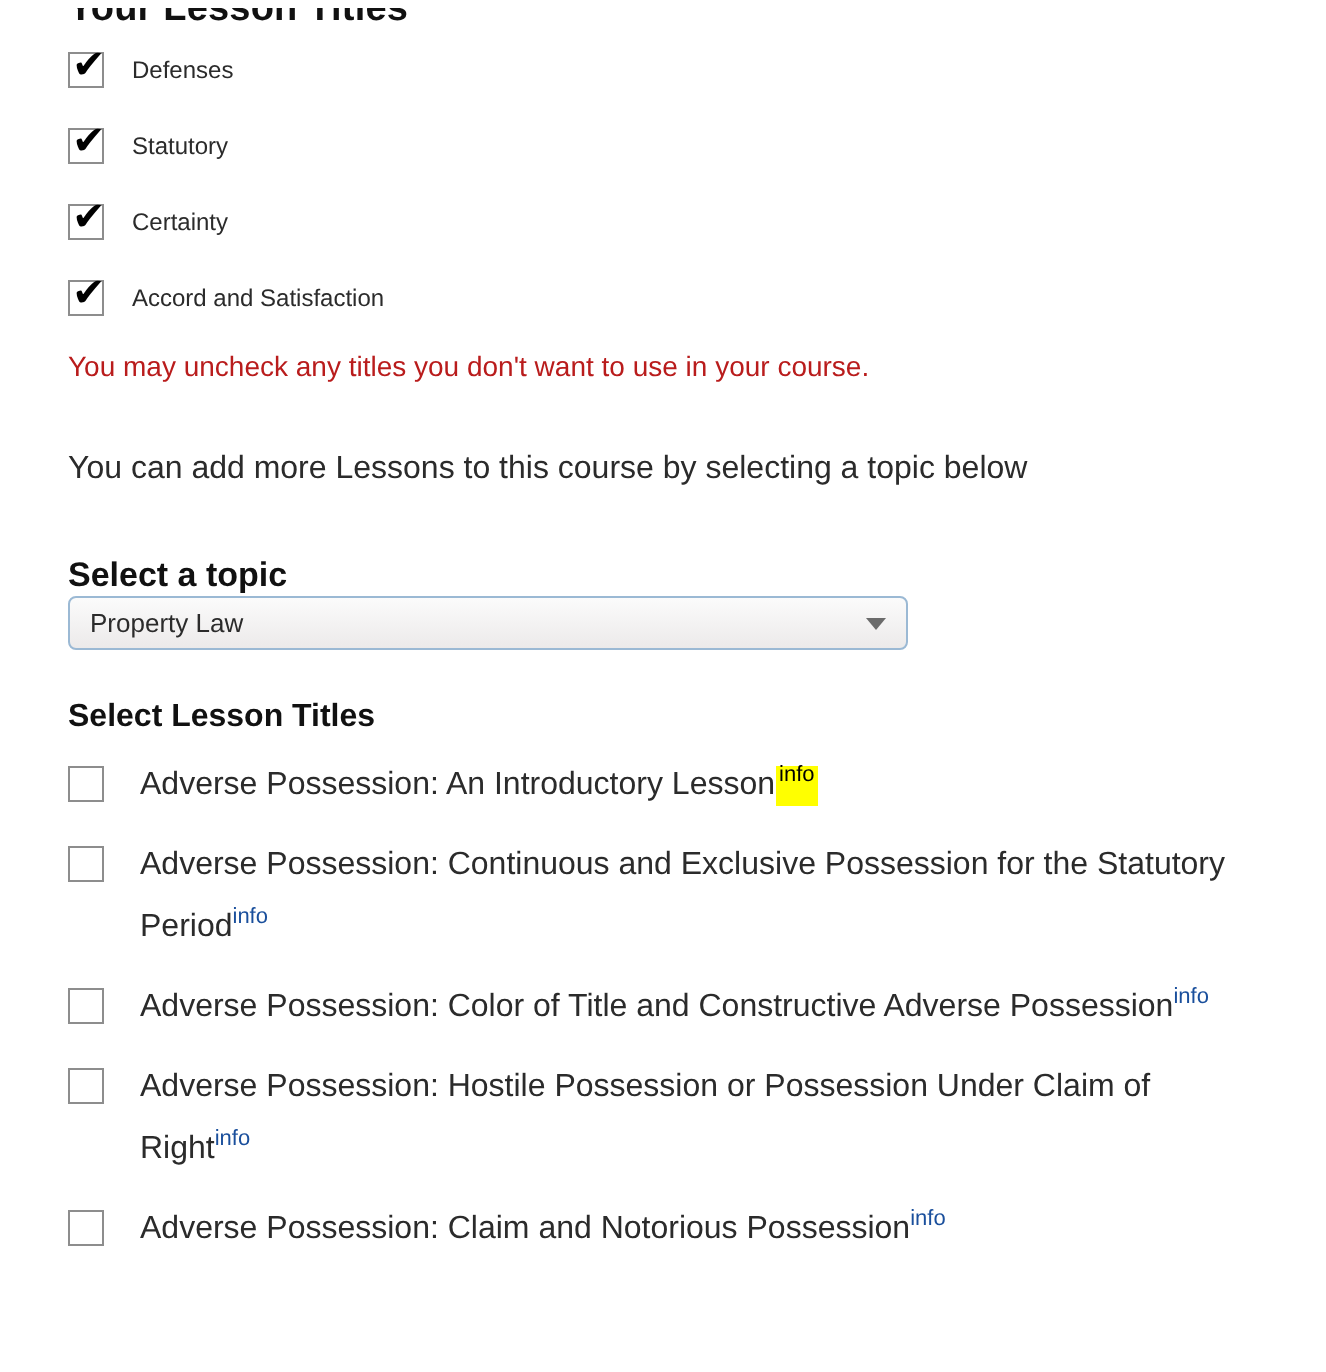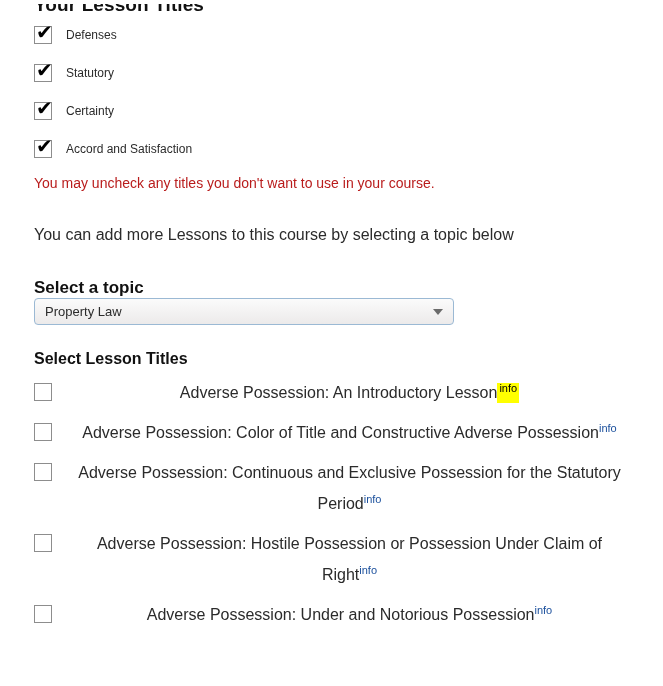--- a/index.html
+++ b/index.html
@@ -170,21 +170,20 @@
   }
   .highlight {
     background: #ffff00;
     padding: 1px 2px 2px 2px;
   }
   .highlight sup {
     color: #000;
   }
   .clip-bottom {
     overflow: hidden;
-    text-align: center;
   }
 </style>
 </head>
 <body>
 
 <div class="page">
   <div class="inner">
 
     <div class="title-clip">
       <h2 class="section-title">Your Lesson Titles</h2>
@@ -232,34 +231,34 @@
 
     <div class="topic-list clip-bottom">
 
       <div class="topic-item">
         <span class="checkbox-empty"></span>
         <span class="topic-text">Adverse Possession: An Introductory Lesson</span><span class="highlight"><sup class="info">info</sup></span>
       </div>
 
       <div class="topic-item">
         <span class="checkbox-empty"></span>
+        <span class="topic-text">Adverse Possession: Continuous and Exclusive Possession for the Statutory Period</span><sup class="info">info</sup>
+      </div>
+
+      <div class="topic-item">
+        <span class="checkbox-empty"></span>
         <span class="topic-text">Adverse Possession: Color of Title and Constructive Adverse Possession</span><sup class="info">info</sup>
       </div>
 
       <div class="topic-item">
         <span class="checkbox-empty"></span>
-        <span class="topic-text">Adverse Possession: Continuous and Exclusive Possession for the Statutory Period</span><sup class="info">info</sup>
-      </div>
-
-      <div class="topic-item">
-        <span class="checkbox-empty"></span>
         <span class="topic-text">Adverse Possession: Hostile Possession or Possession Under Claim of Right</span><sup class="info">info</sup>
       </div>
 
       <div class="topic-item">
         <span class="checkbox-empty"></span>
-        <span class="topic-text">Adverse Possession: Under and Notorious Possession</span><sup class="info">info</sup>
+        <span class="topic-text">Adverse Possession: Claim and Notorious Possession</span><sup class="info">info</sup>
       </div>
 
     </div>
 
   </div>
 </div>
 
 </body></html>

